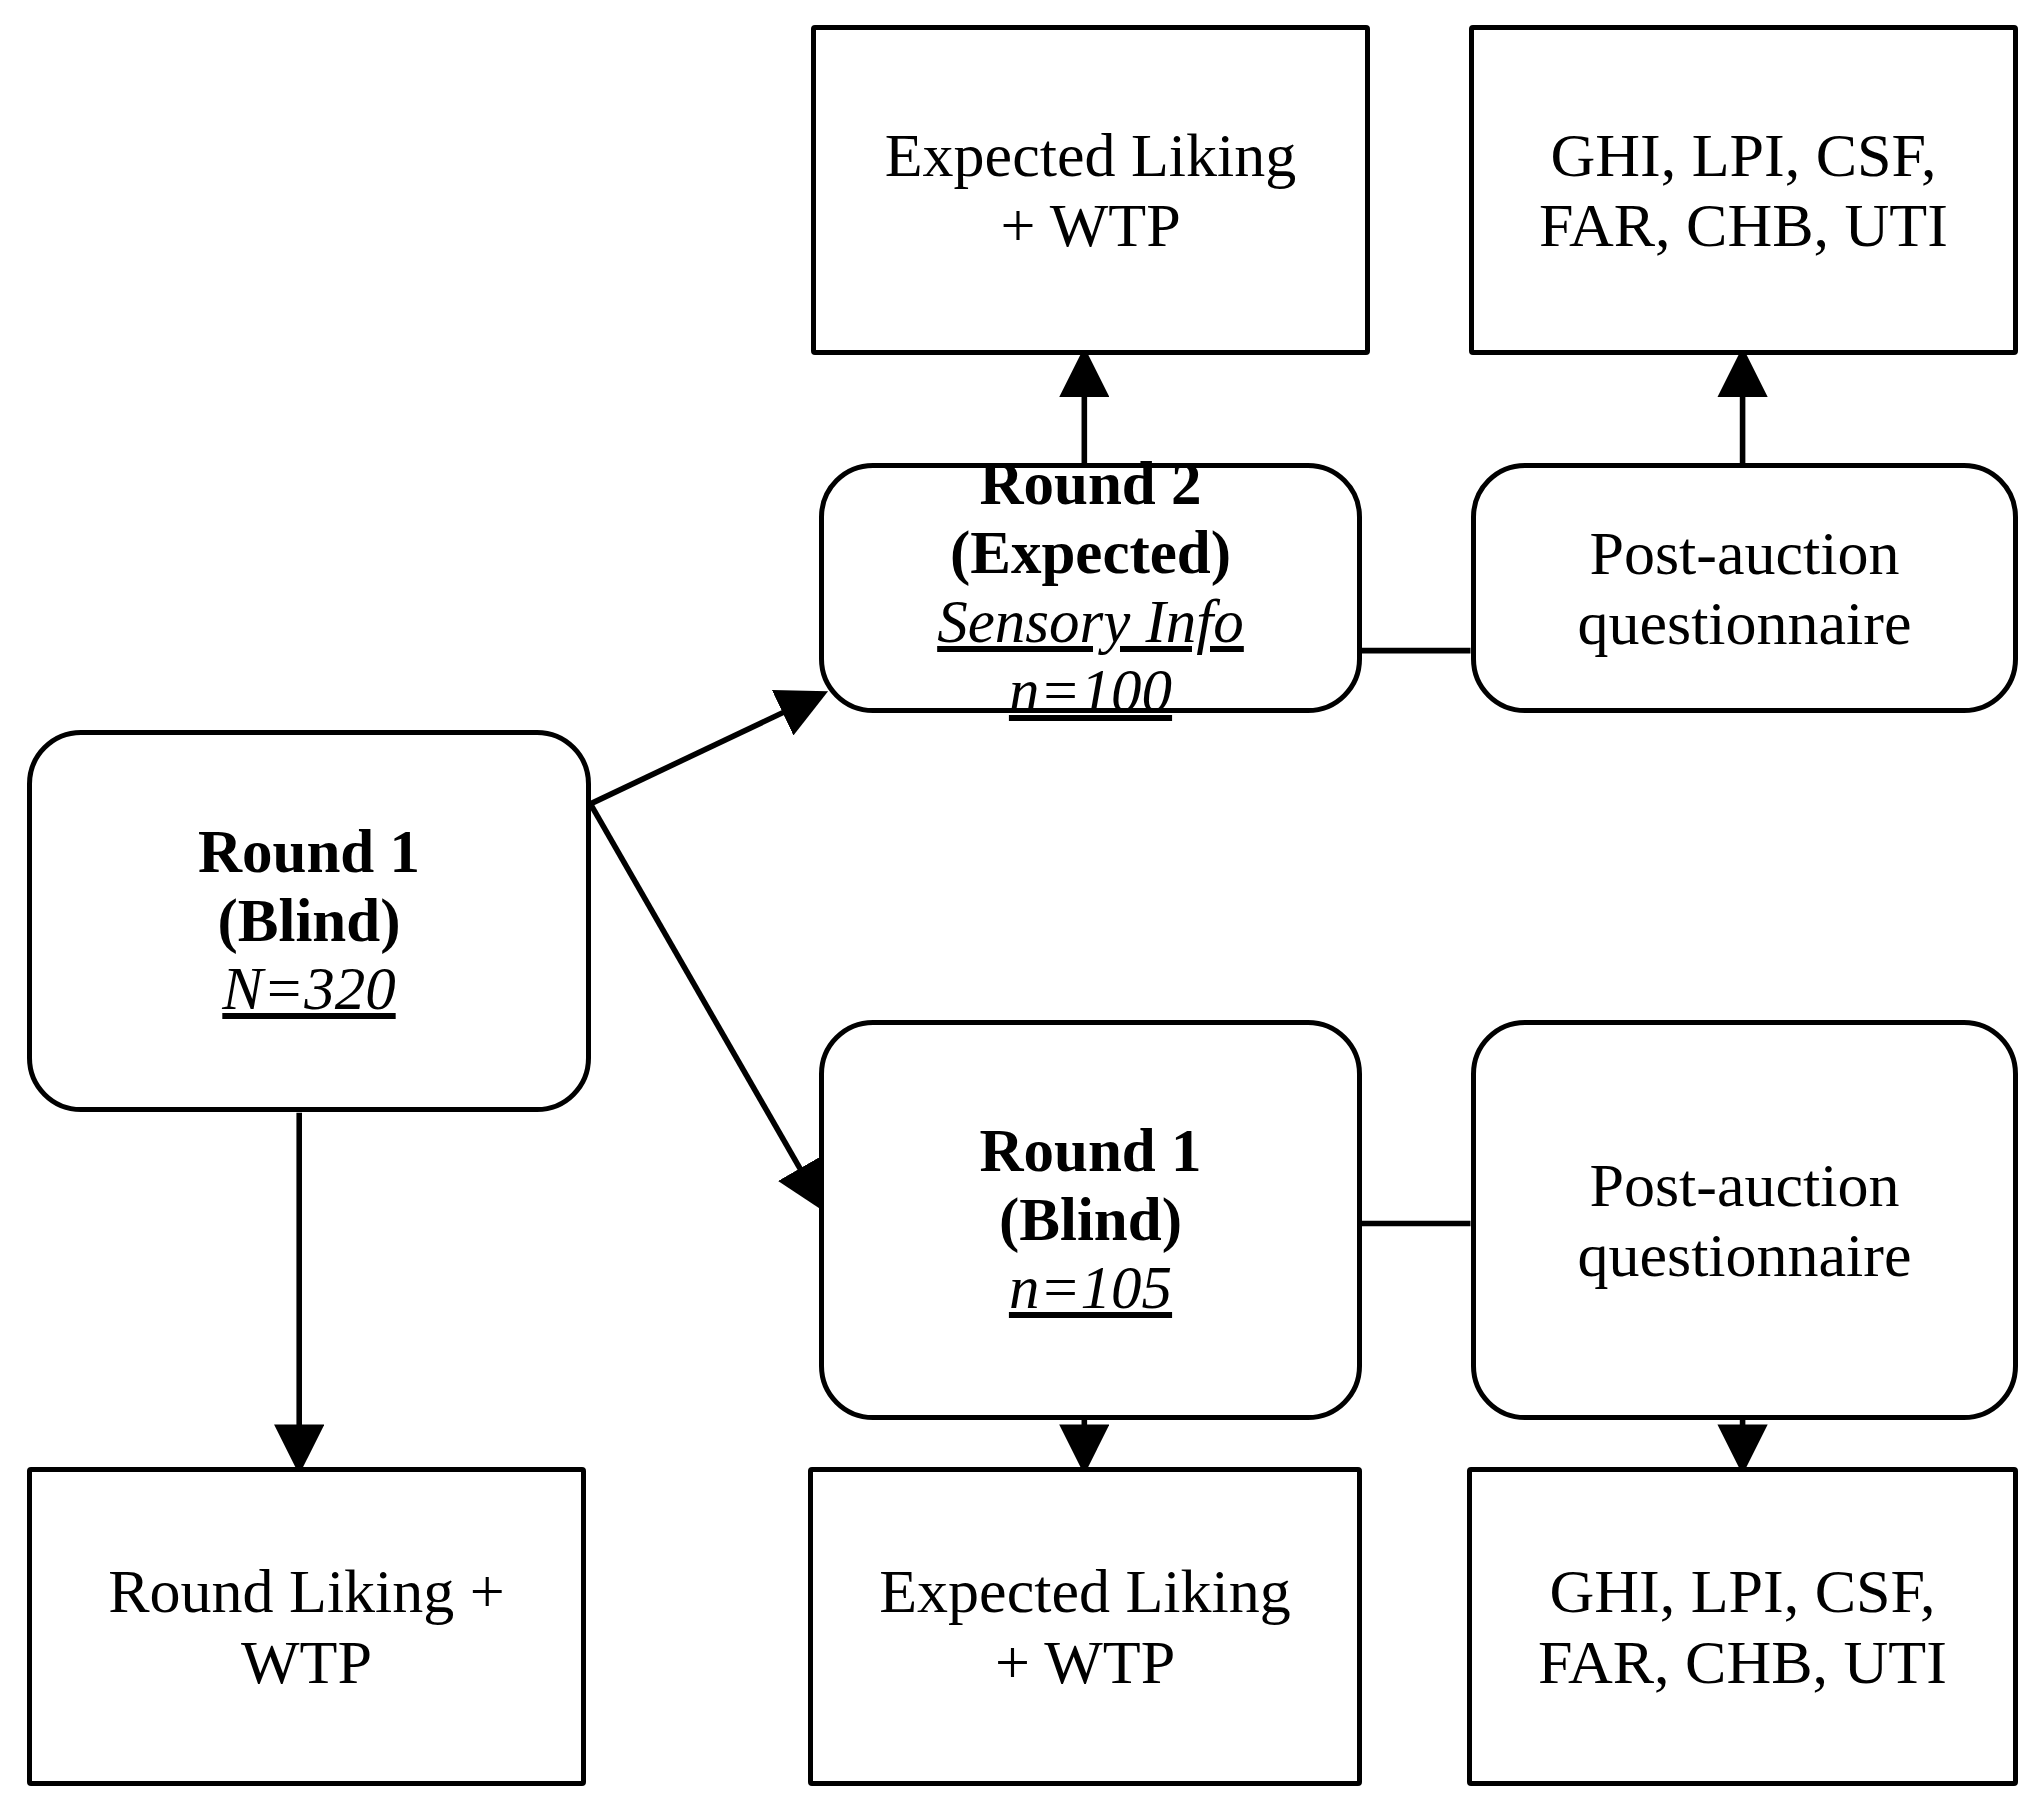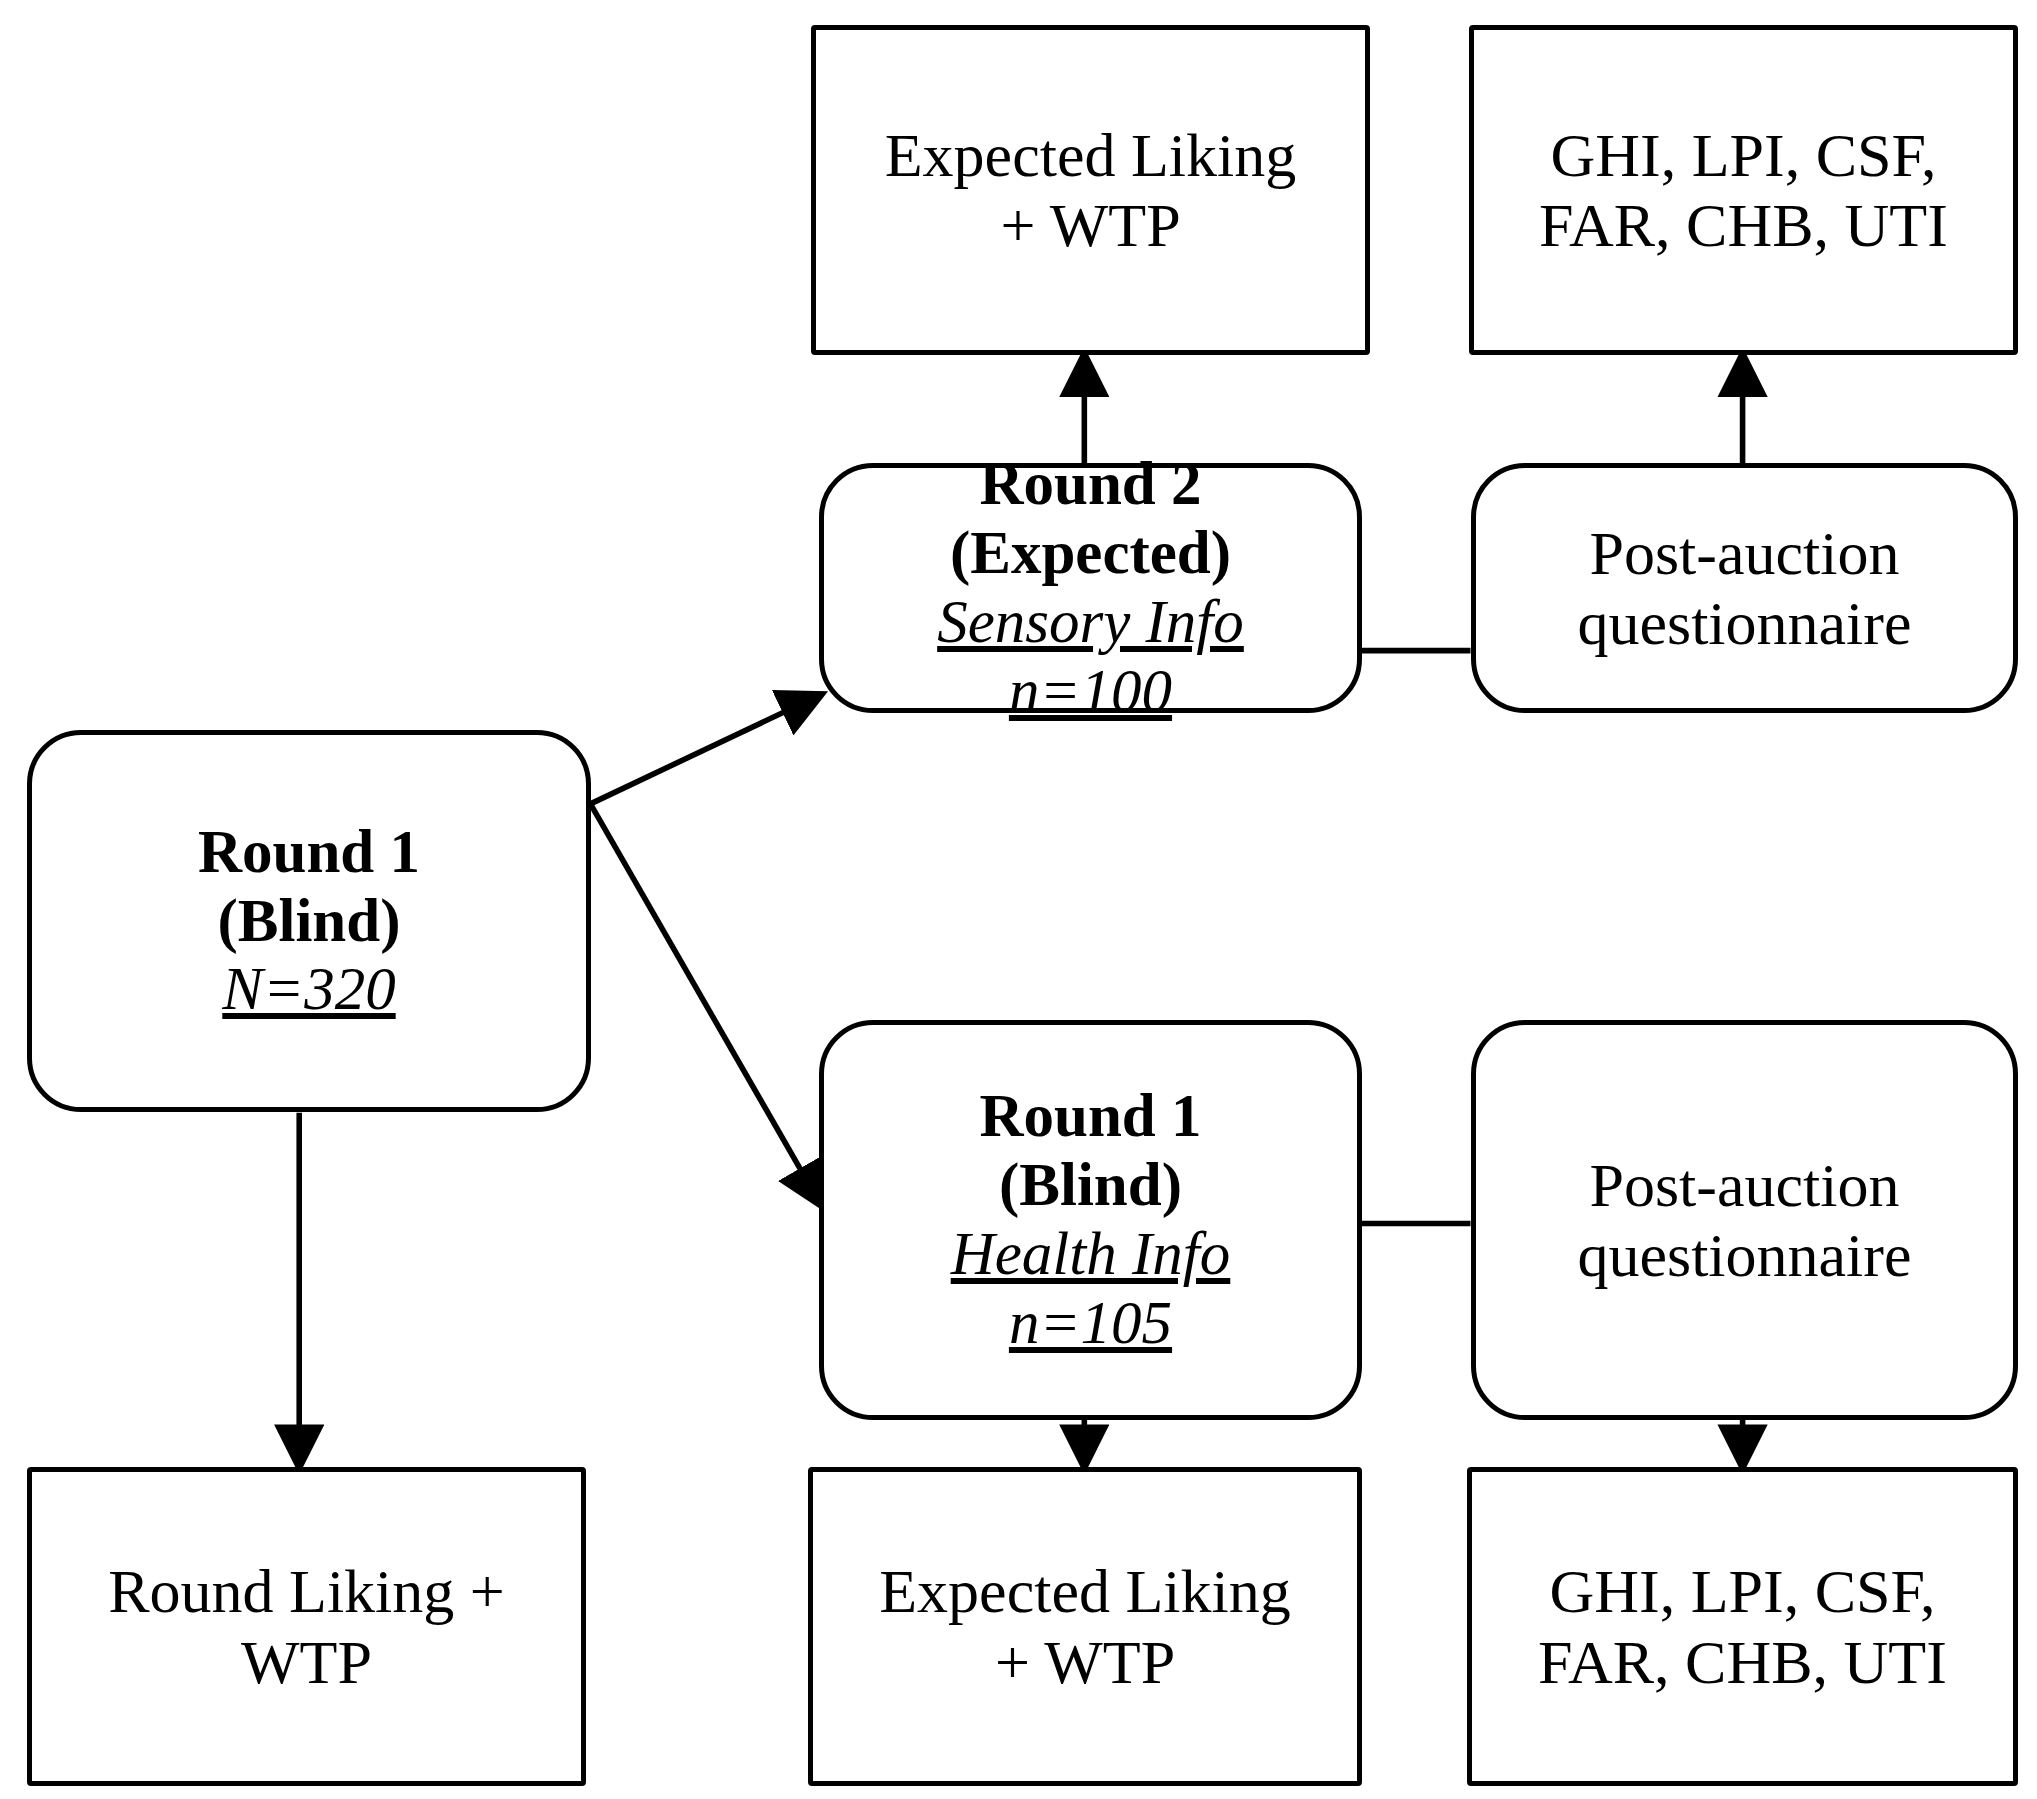--- a/index.html
+++ b/index.html
@@ -111,21 +111,20 @@
 
   <div class="node rounded" style="left:27px; top:730px; width:564px; height:382px;">
     <span class="line fs-main bold">Round 1</span>
     <span class="line fs-main bold">(Blind)</span>
     <span class="line fs-main italic">N=320</span>
   </div>
 
   <div class="node rounded" style="left:819px; top:1020px; width:543px; height:400px;">
     <span class="line fs-main bold">Round 1</span>
     <span class="line fs-main bold">(Blind)</span>
-    <span class="line fs-main italic">Health Info</span>
     <span class="line fs-main italic">n=105</span>
   </div>
 
   <div class="node rounded" style="left:1471px; top:1020px; width:547px; height:400px;">
     <span class="line fs-term">Post-auction</span>
     <span class="line fs-term">questionnaire</span>
   </div>
 
   <div class="node square" style="left:27px; top:1467px; width:559px; height:319px;">
     <span class="line fs-term">Round Liking +</span>

